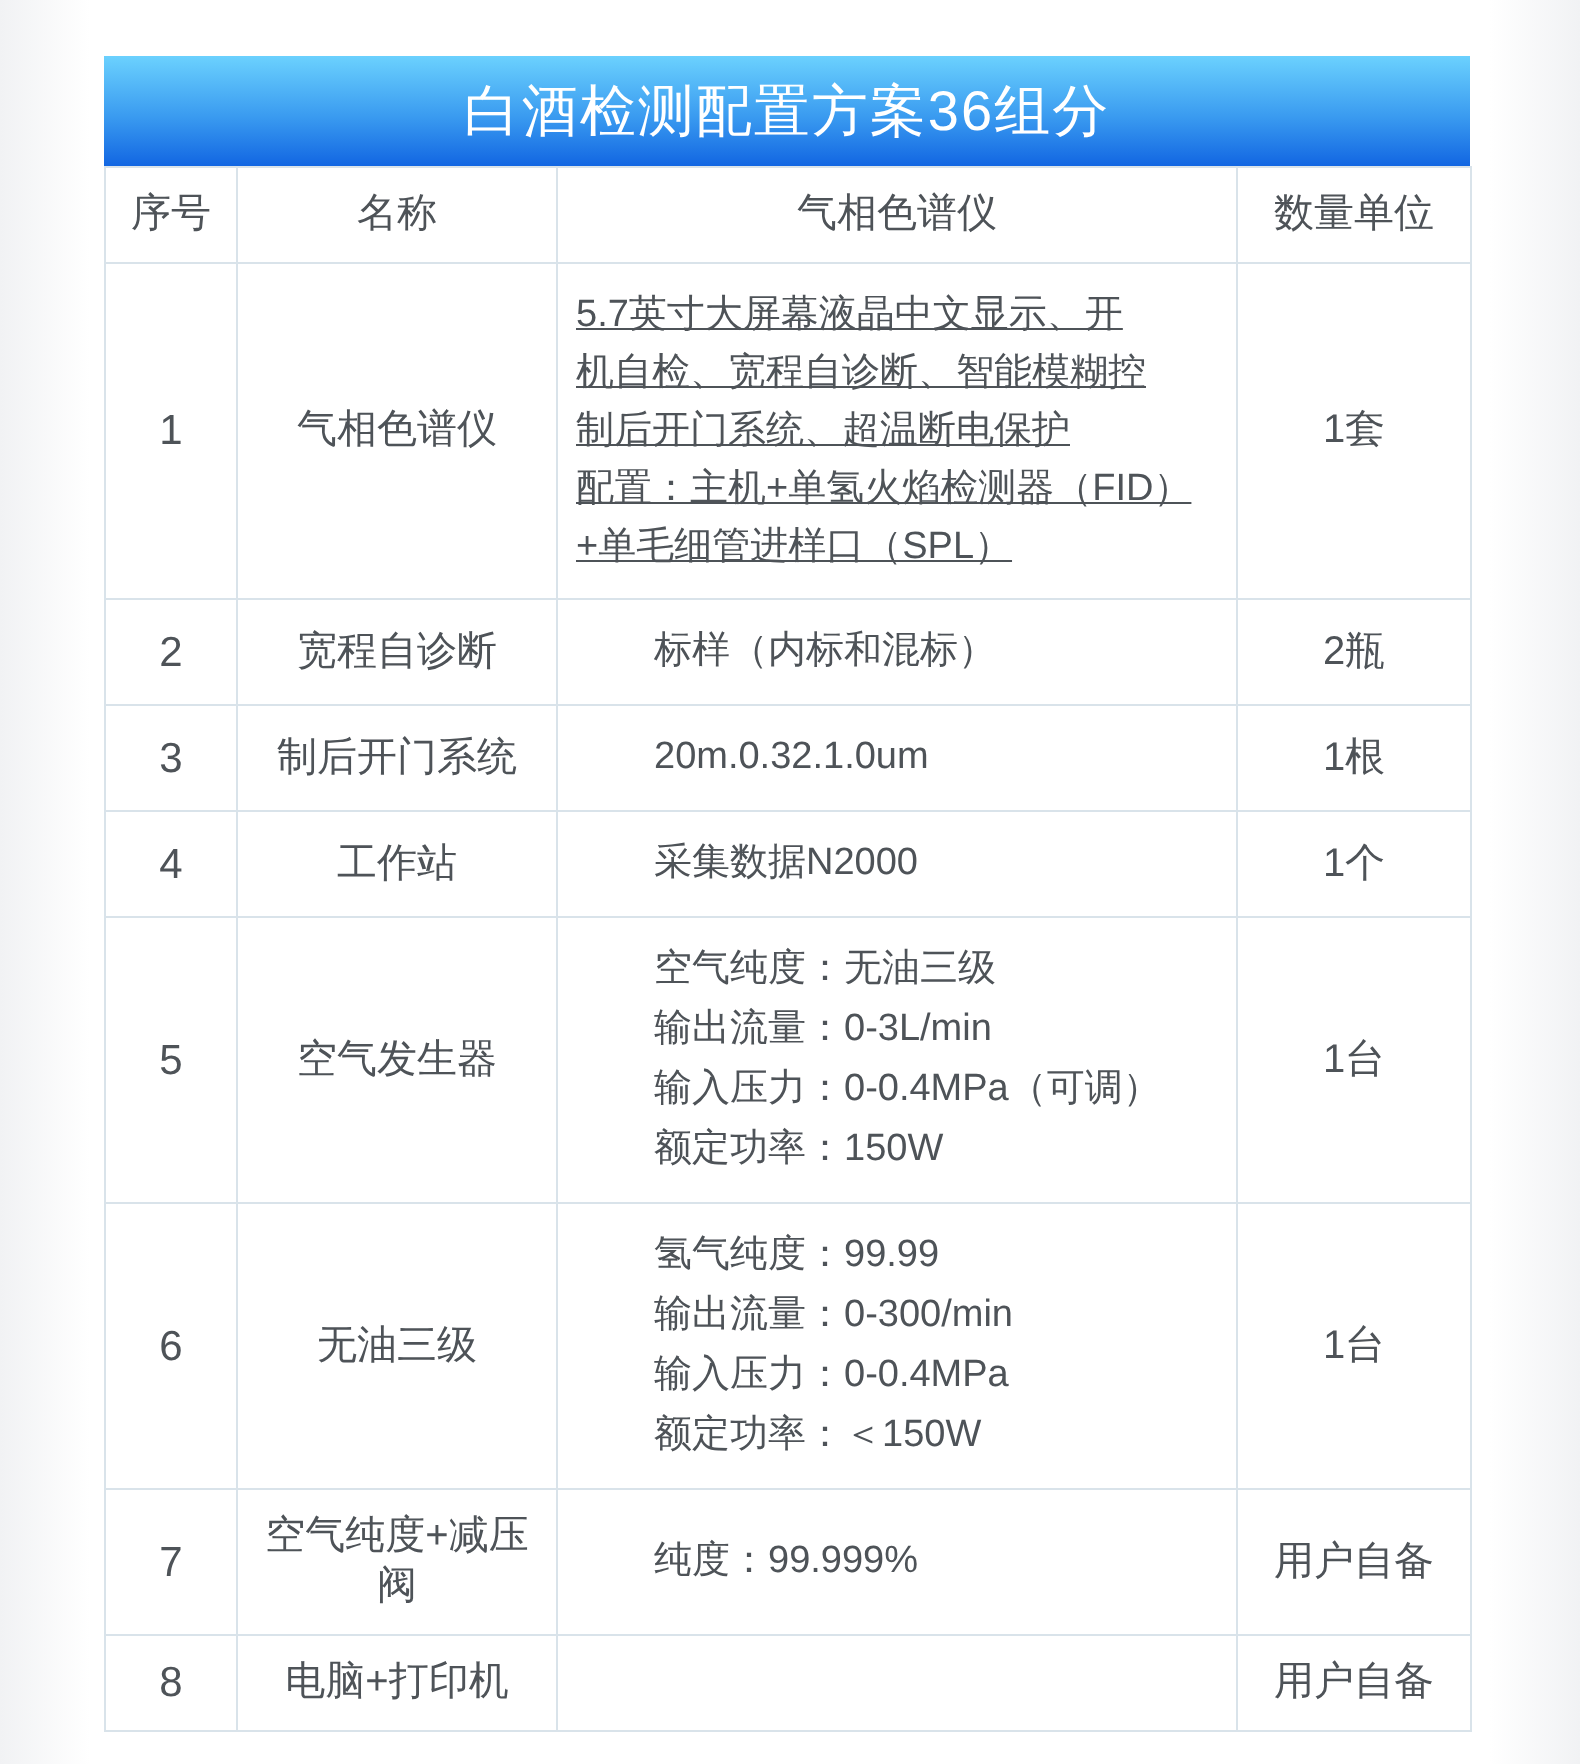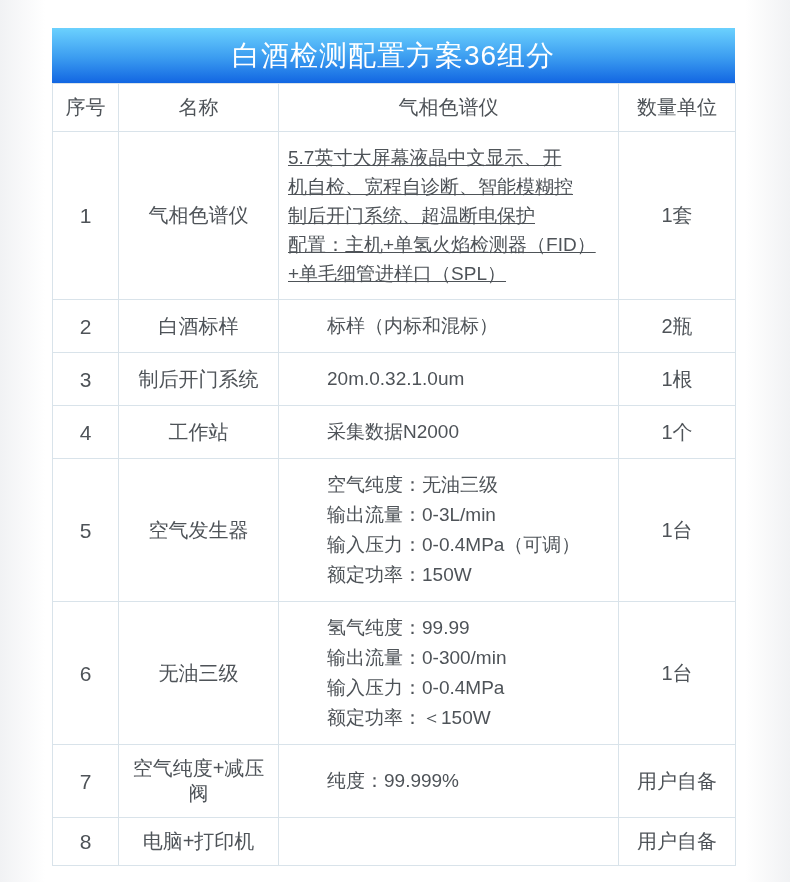--- a/index.html
+++ b/index.html
@@ -103,21 +103,21 @@
     <td class="cell-name">气相色谱仪</td>
     <td class="cell-spec">5.7英寸大屏幕液晶中文显示、开
 机自检、宽程自诊断、智能模糊控
 制后开门系统、超温断电保护
 配置：主机+单氢火焰检测器（FID）
 +单毛细管进样口（SPL）</td>
     <td class="cell-qty">1套</td>
   </tr>
         <tr>
     <td class="cell-no">2</td>
-    <td class="cell-name">白酒标样</td>
+    <td class="cell-name">宽程自诊断</td>
     <td class="cell-spec">标样（内标和混标）</td>
     <td class="cell-qty">2瓶</td>
   </tr>
         <tr>
     <td class="cell-no">3</td>
     <td class="cell-name">制后开门系统</td>
     <td class="cell-spec">20m.0.32.1.0um</td>
     <td class="cell-qty">1根</td>
   </tr>
         <tr>

